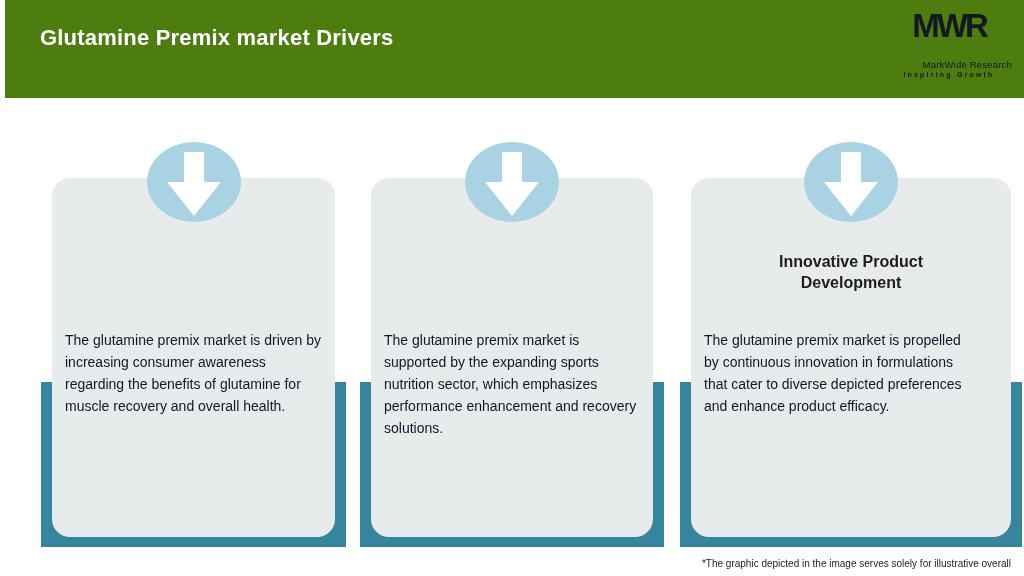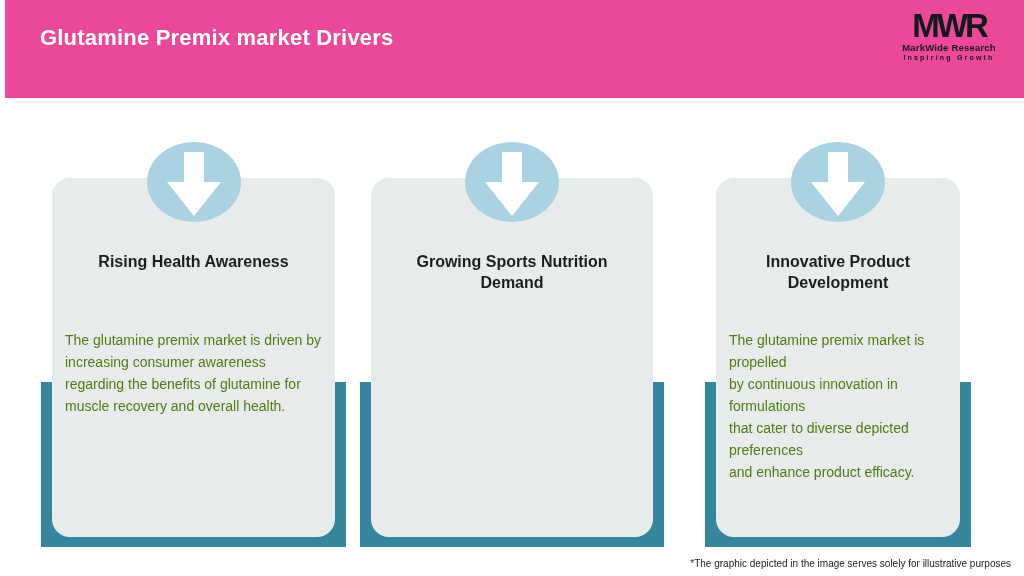--- a/index.html
+++ b/index.html
@@ -1,51 +1,51 @@
 <!DOCTYPE html>
 <html><head>
 <meta charset="utf-8">
 <style>
   html,body{margin:0;padding:0;background:#ffffff;}
   .canvas{
     position:relative;width:1024px;height:576px;background:#ffffff;
     font-family:"Liberation Sans","DejaVu Sans",sans-serif;overflow:hidden;
   }
   
-  .header{position:absolute;left:5px;top:0;width:1019px;height:98px;background:#ec4899;}
+  .header{position:absolute;left:5px;top:0;width:1019px;height:98px;background:#4d7c0f;}
   .page-title{
     position:absolute;left:35px;top:25px;font-size:22px;font-weight:700;
     color:#ffffff;letter-spacing:0.2px;white-space:nowrap;
   }
   .logo{position:absolute;right:12px;top:10px;width:126px;text-align:center;color:#14191f;}
   .logo-monogram{
     font-size:33px;line-height:31px;font-weight:800;
     letter-spacing:-3px;color:#14191f;
   }
-  .logo-company{font-size:9.5px;font-weight:700;letter-spacing:0.2px;margin-top:1px;}
+  .logo-company{font-size:9.5px;font-weight:400;letter-spacing:0.2px;margin-top:18px;text-align:right;}
   .logo-tagline{font-size:7px;font-weight:700;letter-spacing:2.2px;margin-top:1px;}
   
   .col{position:absolute;top:0;height:576px;}
   .shadow{position:absolute;left:-11px;right:-11px;top:382px;height:165px;background:#35859d;}
   .card{
     position:absolute;left:0;right:0;top:178px;height:359px;
     background:#e8ebec;border-radius:18px;
   }
   .circle{
     position:absolute;top:142px;left:50%;margin-left:-47px;width:94px;height:80px;
     border-radius:50%;background:#a9d3e2;display:flex;align-items:center;justify-content:center;
   }
   .circle svg{display:block;margin-top:3px;}
   .card-title{
     position:absolute;top:251px;left:10px;right:10px;text-align:center;
     font-size:16px;font-weight:700;line-height:21px;color:#1d1d1d;white-space:pre-line;
   }
   .card-desc{
     position:absolute;top:329px;left:13px;right:6px;text-align:left;
-    font-size:14px;line-height:22px;color:#4d7c0f;white-space:pre-line;
+    font-size:14px;line-height:22px;color:#0f172a;white-space:pre-line;
   }
   
   .source{
     position:absolute;left:340px;top:554px;width:330px;text-align:center;
     font-size:12.5px;font-weight:700;color:#4c4c4c;white-space:nowrap;
   }
   .disclaimer{
     position:absolute;right:13px;top:558px;font-size:10px;color:#1c1c1c;white-space:nowrap;
   }
 </style>
@@ -66,54 +66,56 @@
   <div class="col" style="left:52px;width:283px;">
     <div class="shadow"></div>
     <div class="card"></div>
     <div class="circle">
       <span>
         <svg width="54" height="64" viewBox="0 0 54 64">
           <polygon points="17,0 37,0 37,30 54,30 27,64 0,30 17,30" fill="#ffffff"></polygon>
         </svg>
       </span>
     </div>
-    <div class="card-title">Rising Health Awareness</div>
     <div class="card-desc">The glutamine premix market is driven by
 increasing consumer awareness
 regarding the benefits of glutamine for
 muscle recovery and overall health.</div>
   </div>
 
   <div class="col" style="left:371px;width:282px;">
     <div class="shadow"></div>
     <div class="card"></div>
     <div class="circle">
       <span>
         <svg width="54" height="64" viewBox="0 0 54 64">
           <polygon points="17,0 37,0 37,30 54,30 27,64 0,30 17,30" fill="#ffffff"></polygon>
         </svg>
       </span>
     </div>
-    <div class="card-title">Growing Sports Nutrition
-Demand</div>
+    <div class="card-desc">The glutamine premix market is
+supported by the expanding sports
+nutrition sector, which emphasizes
+performance enhancement and recovery
+solutions.</div>
   </div>
 
-  <div class="col" style="left:716px;width:244px;">
+  <div class="col" style="left:691px;width:288px;padding-left:32px;">
     <div class="shadow"></div>
     <div class="card"></div>
     <div class="circle">
       <span>
         <svg width="54" height="64" viewBox="0 0 54 64">
           <polygon points="17,0 37,0 37,30 54,30 27,64 0,30 17,30" fill="#ffffff"></polygon>
         </svg>
       </span>
     </div>
     <div class="card-title">Innovative Product
 Development</div>
     <div class="card-desc">The glutamine premix market is propelled
 by continuous innovation in formulations
 that cater to diverse depicted preferences
 and enhance product efficacy.</div>
   </div>
 
-  <div class="disclaimer">*The graphic depicted in the image serves solely for illustrative purposes</div>
+  <div class="disclaimer">*The graphic depicted in the image serves solely for illustrative overall</div>
 
 </div>
 
 </body></html>

